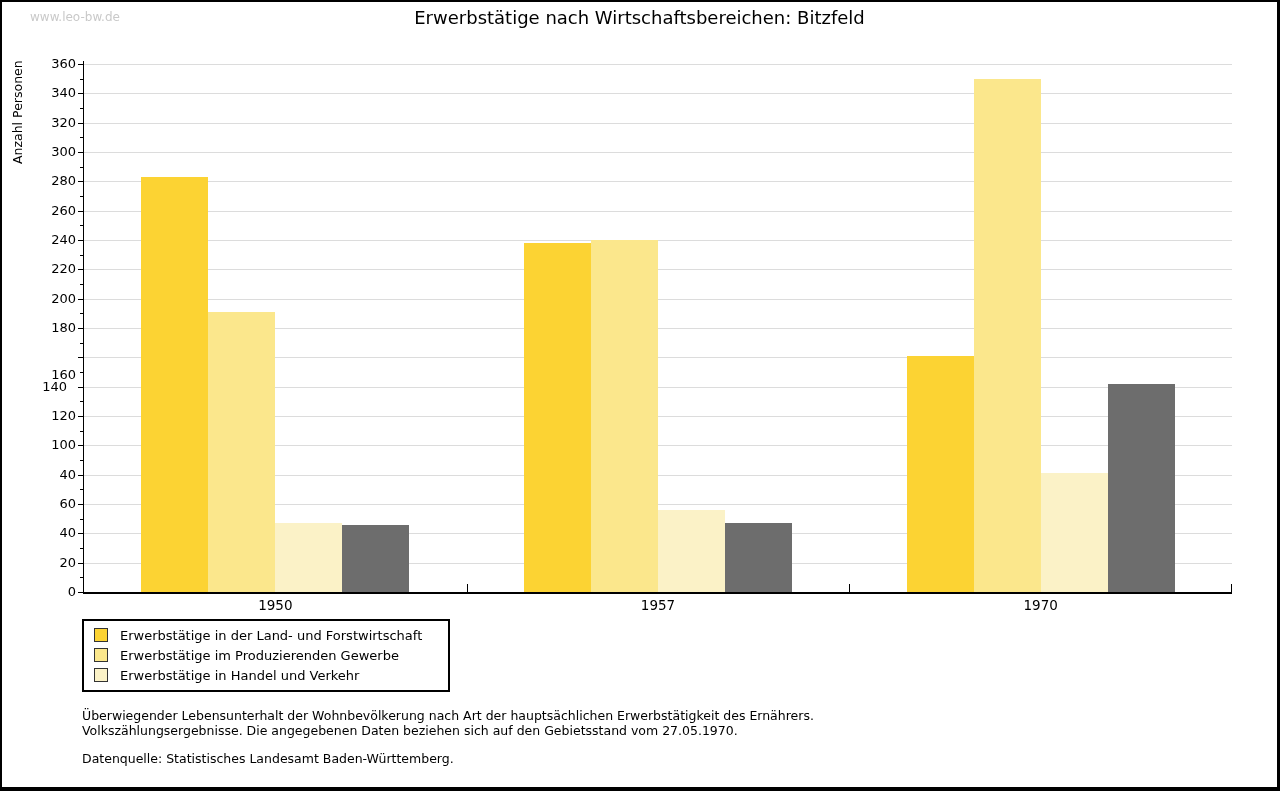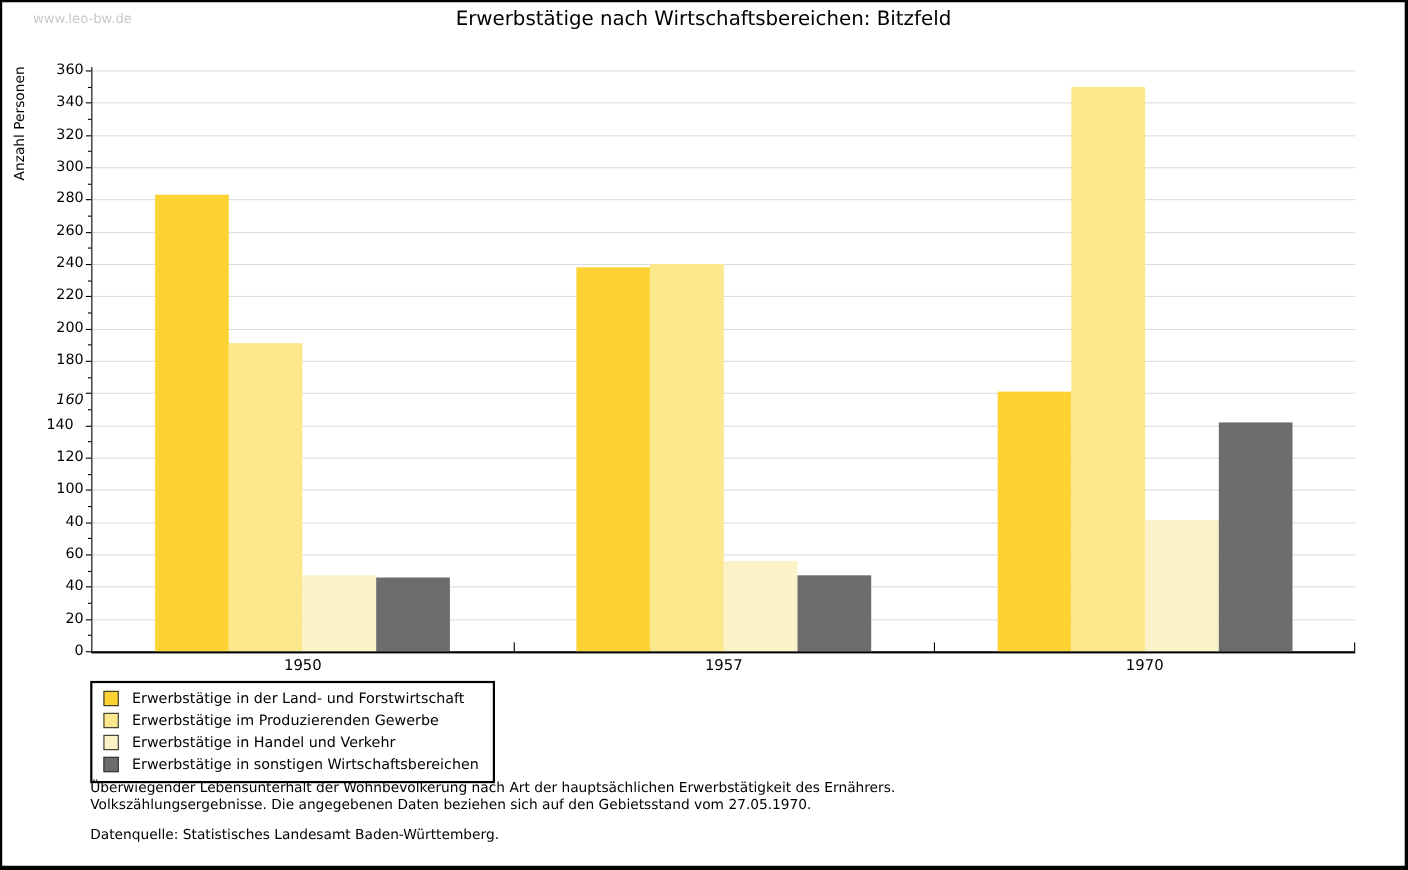--- a/index.html
+++ b/index.html
@@ -68,21 +68,21 @@
       <div class="ytick-label" style="left: 38px; top: 494px;">60</div>
       <div class="tick" style="left: 76px; top: 502px; width: 5px; height: 1px;"></div>
       <div class="ytick-label" style="left: 38px; top: 464.667px;">40</div>
       <div class="tick" style="left: 76px; top: 472.667px; width: 5px; height: 1px;"></div>
       <div class="ytick-label" style="left: 38px; top: 435.333px;">100</div>
       <div class="tick" style="left: 76px; top: 443.333px; width: 5px; height: 1px;"></div>
       <div class="ytick-label" style="left: 38px; top: 406px;">120</div>
       <div class="tick" style="left: 76px; top: 414px; width: 5px; height: 1px;"></div>
       <div class="ytick-label" style="left: 29px; top: 376.667px;">140</div>
       <div class="tick" style="left: 76px; top: 384.667px; width: 5px; height: 1px;"></div>
-      <div class="ytick-label" style="left: 38px; top: 354px; font-style: italic;">160</div>
+      <div class="ytick-label" style="left: 38px; top: 365px;">160</div>
       <div class="tick" style="left: 76px; top: 355.333px; width: 5px; height: 1px;"></div>
       <div class="ytick-label" style="left: 38px; top: 318px;">180</div>
       <div class="tick" style="left: 76px; top: 326px; width: 5px; height: 1px;"></div>
       <div class="ytick-label" style="left: 38px; top: 288.667px;">200</div>
       <div class="tick" style="left: 76px; top: 296.667px; width: 5px; height: 1px;"></div>
       <div class="ytick-label" style="left: 38px; top: 259.333px;">220</div>
       <div class="tick" style="left: 76px; top: 267.333px; width: 5px; height: 1px;"></div>
       <div class="ytick-label" style="left: 38px; top: 230px;">240</div>
       <div class="tick" style="left: 76px; top: 238px; width: 5px; height: 1px;"></div>
       <div class="ytick-label" style="left: 38px; top: 200.667px;">260</div>
@@ -144,24 +144,20 @@
           <span>Erwerbstätige in der Land- und Forstwirtschaft</span>
         </div>
         <div class="legend-row">
           <span class="legend-swatch" style="background: rgb(251, 231, 140);"></span>
           <span>Erwerbstätige im Produzierenden Gewerbe</span>
         </div>
         <div class="legend-row">
           <span class="legend-swatch" style="background: rgb(251, 242, 199);"></span>
           <span>Erwerbstätige in Handel und Verkehr</span>
         </div>
-        <div class="legend-row">
-          <span class="legend-swatch" style="background: rgb(109, 109, 109);"></span>
-          <span>Erwerbstätige in sonstigen Wirtschaftsbereichen</span>
-        </div>
       </div>
   </div>
 
   <div class="footnotes">
     <div>Überwiegender Lebensunterhalt der Wohnbevölkerung nach Art der hauptsächlichen Erwerbstätigkeit des Ernährers.</div>
     <div>Volkszählungsergebnisse. Die angegebenen Daten beziehen sich auf den Gebietsstand vom 27.05.1970.</div>
     <div class="source">Datenquelle: Statistisches Landesamt Baden-Württemberg.</div>
   </div>
 </div>
 

